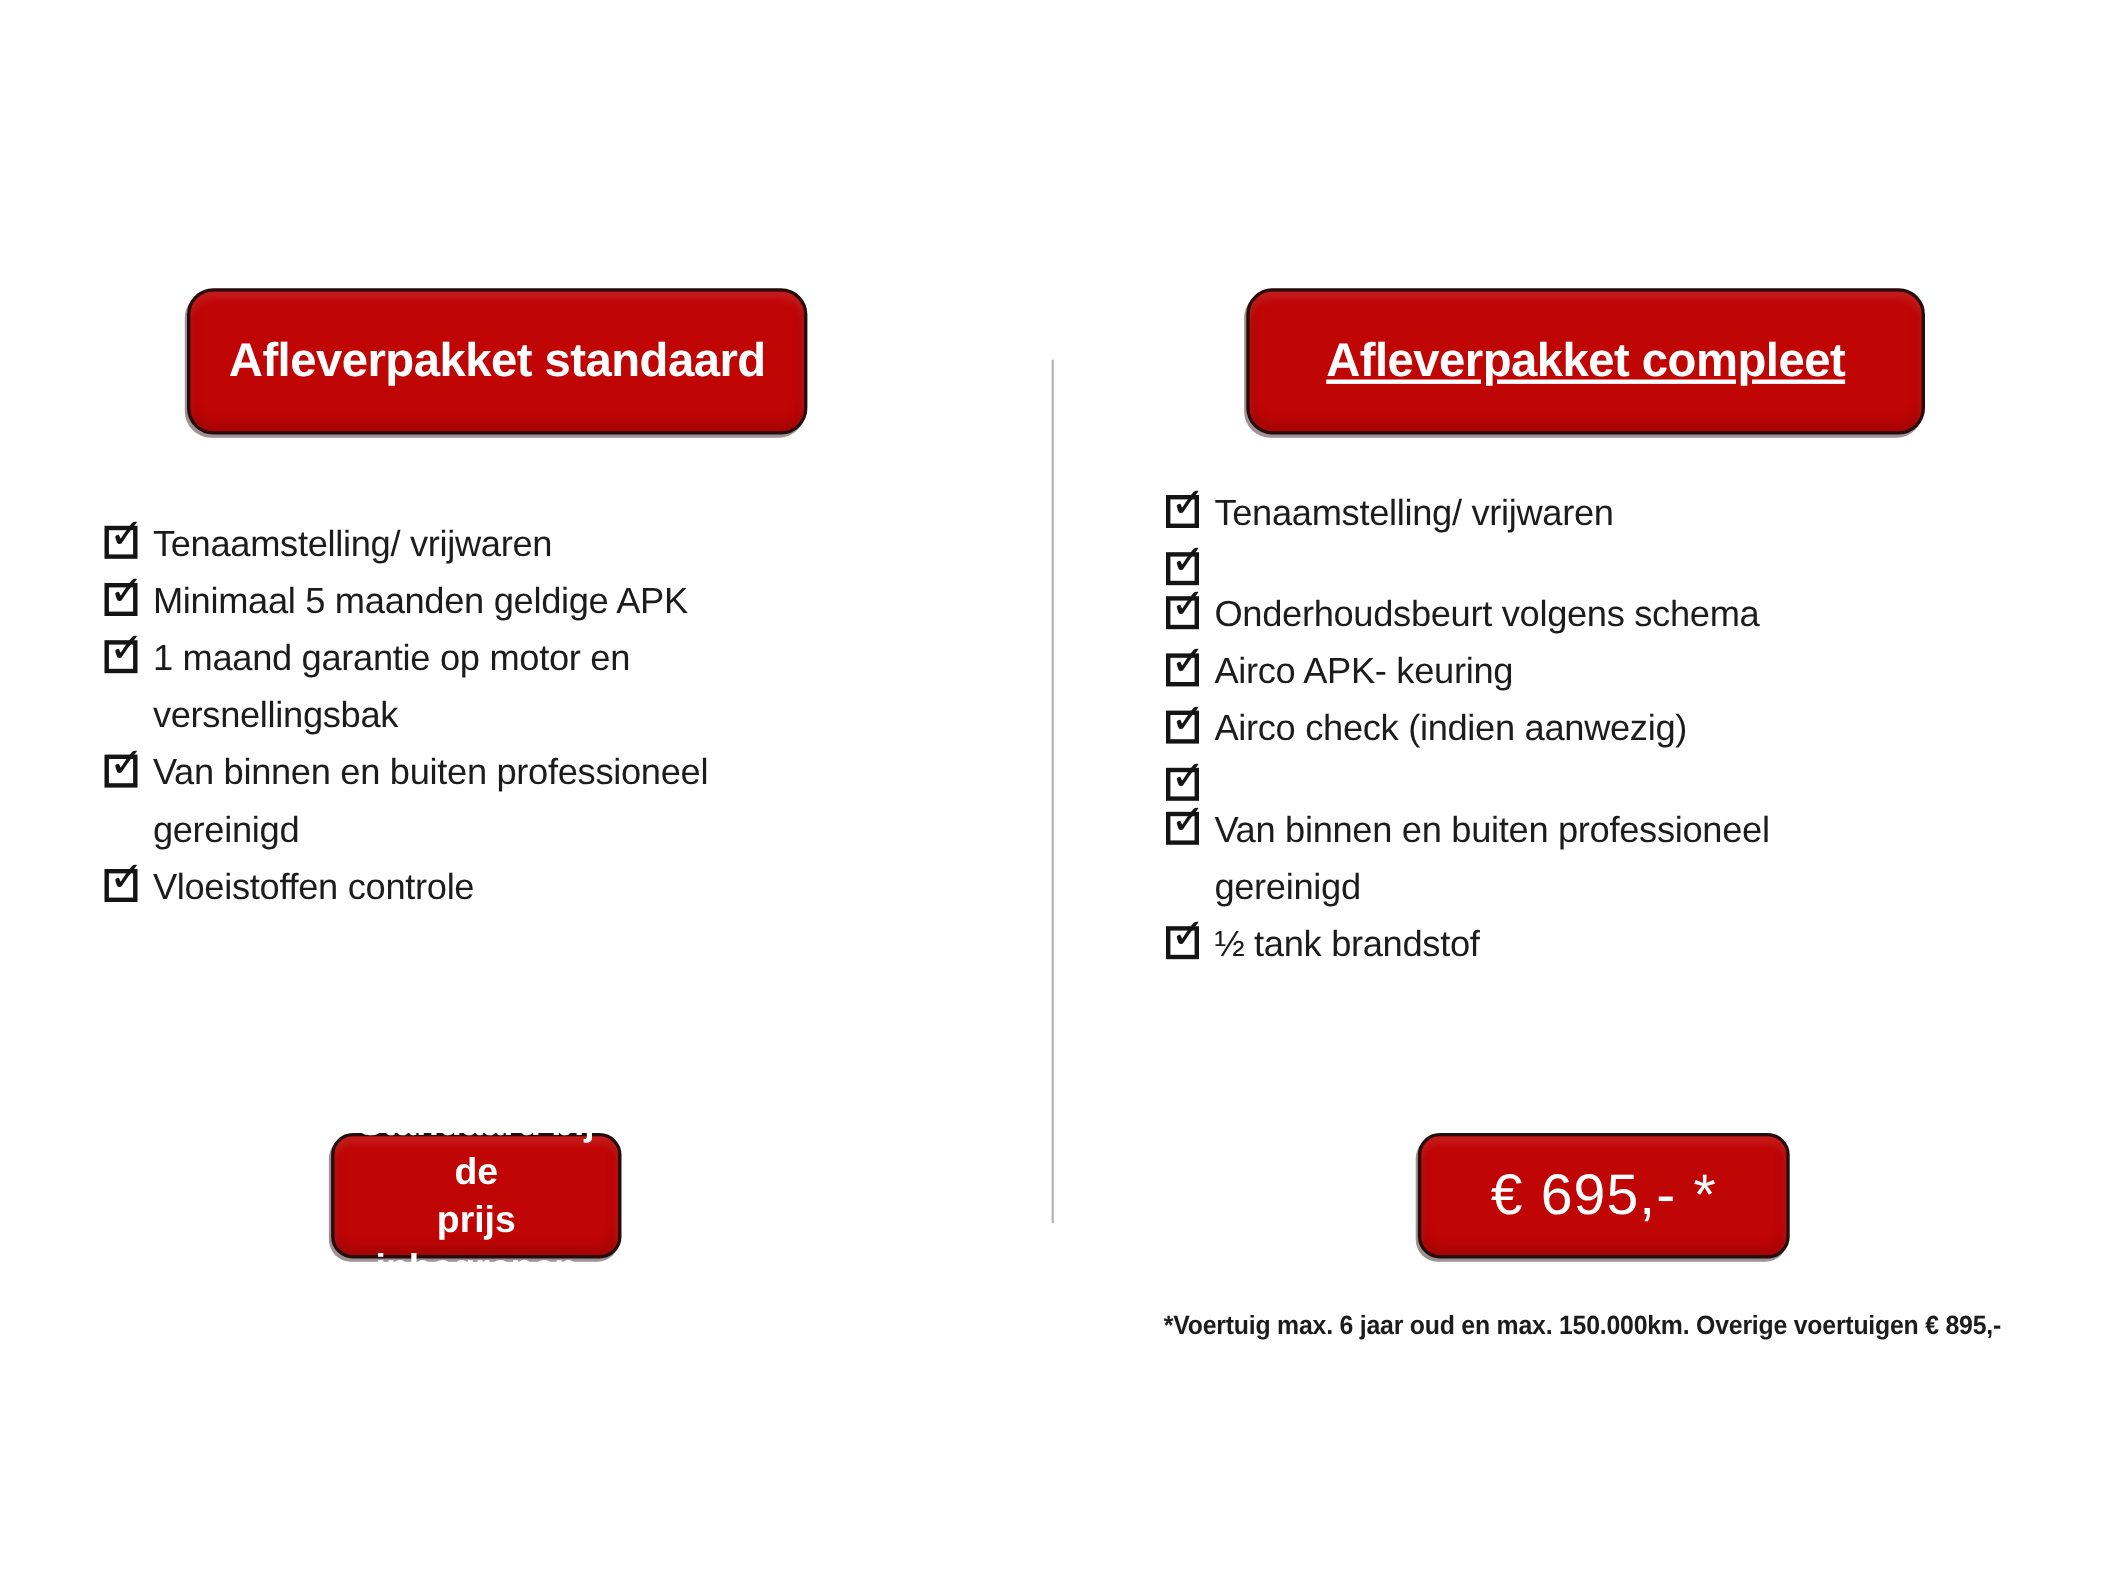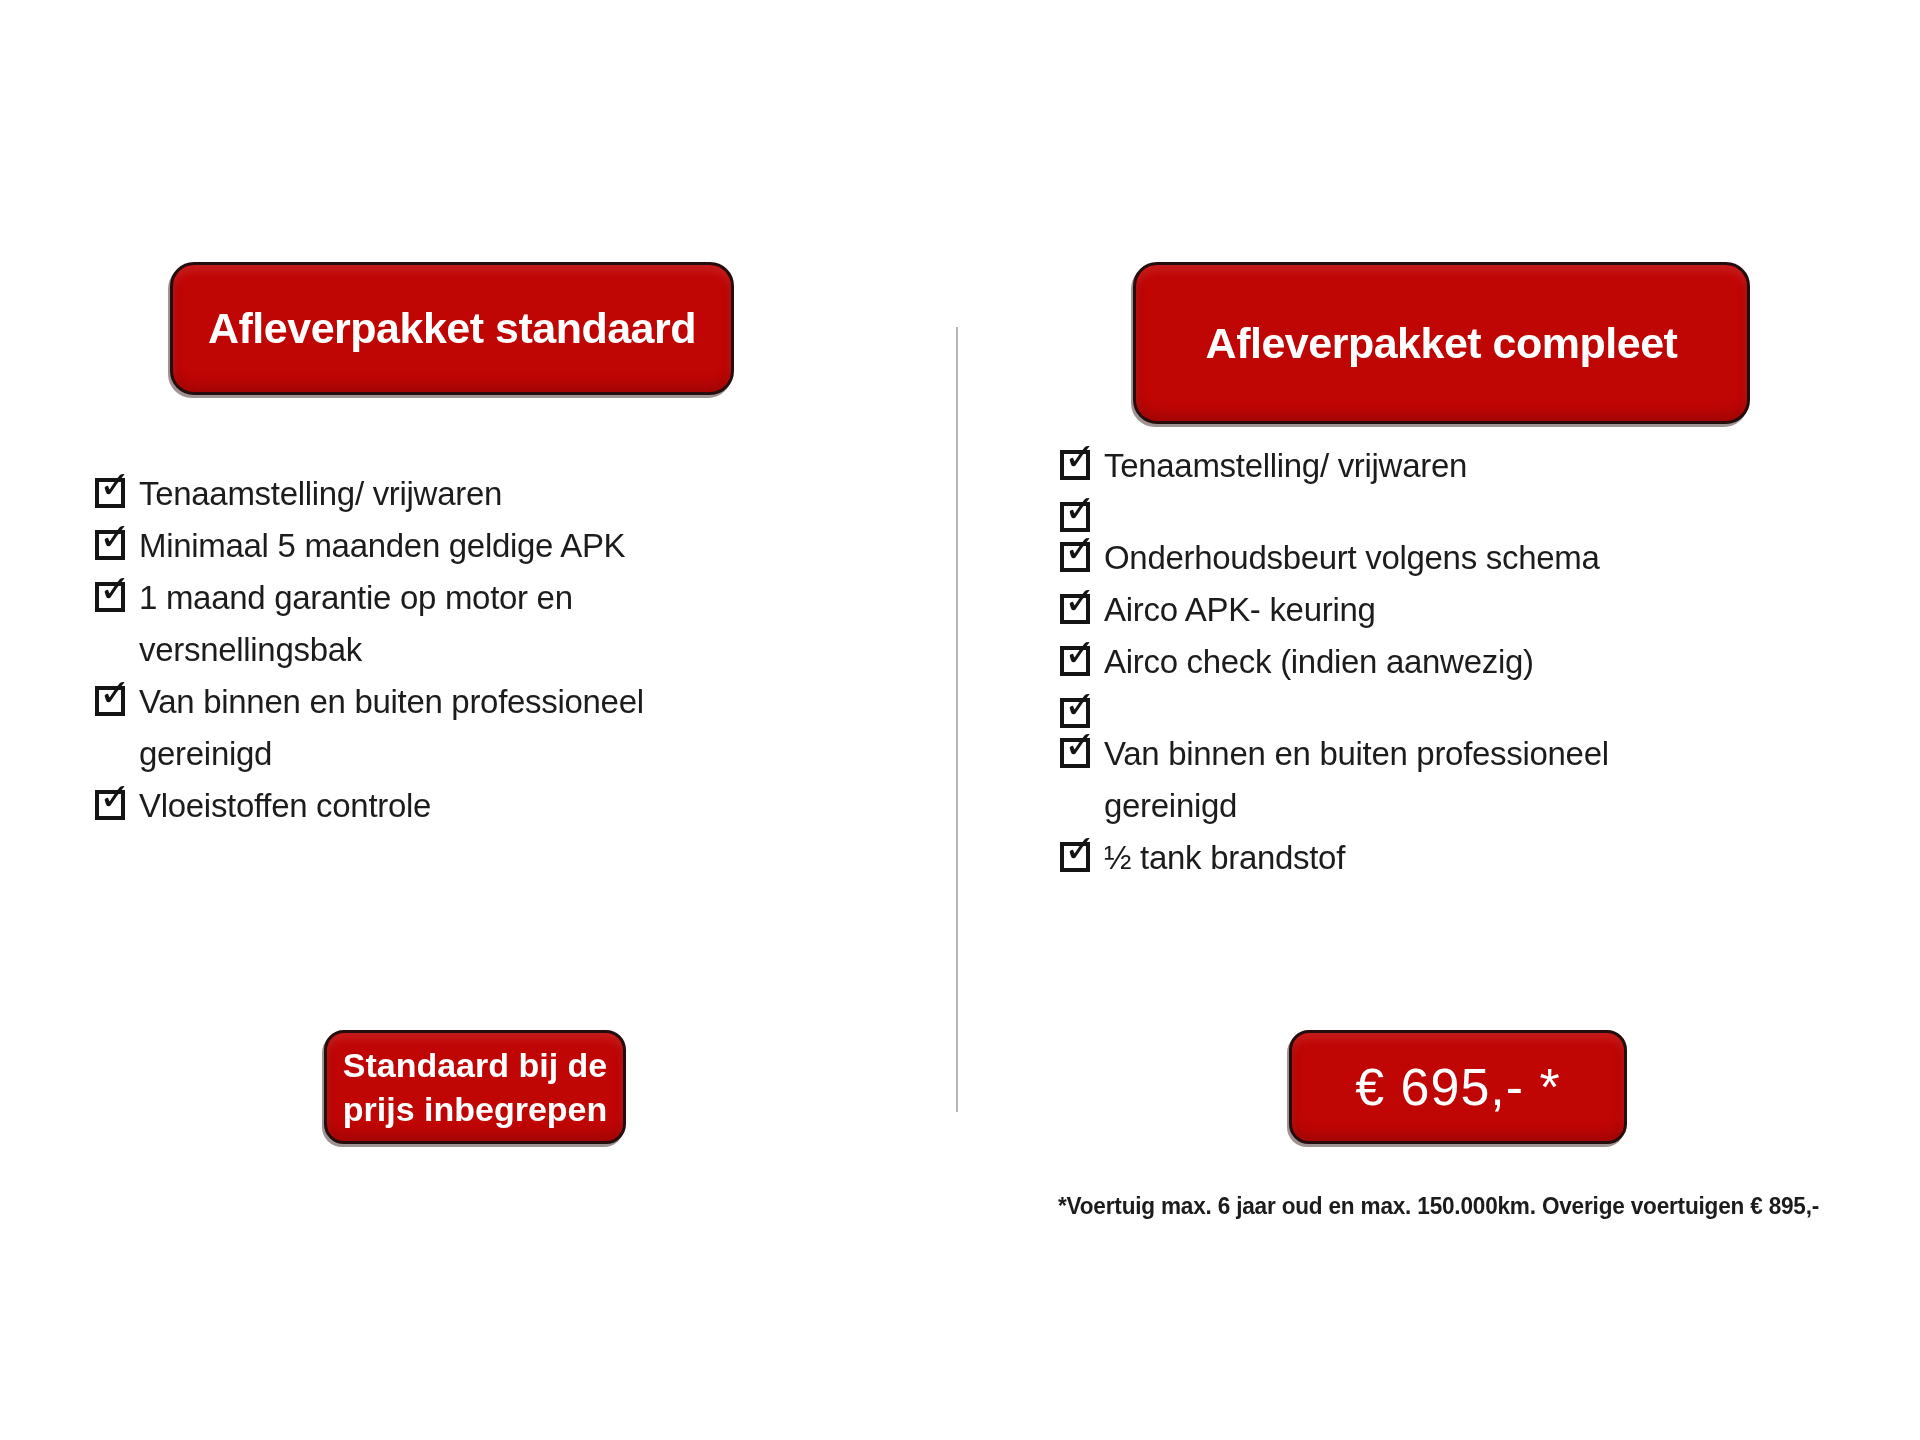--- a/index.html
+++ b/index.html
@@ -26,21 +26,21 @@
     border-radius:24px;
     color:#fff;
     display:flex;align-items:center;justify-content:center;
     text-align:center;
     box-shadow:-2px 3px 0 rgba(42,13,13,.45),
                inset 0 -8px 12px rgba(0,0,0,.15),
                inset 0 6px 8px rgba(255,255,255,.10);
   }
   .hdr{font-size:43px;font-weight:700;letter-spacing:-.5px;}
   .hdr-left{left:170px;top:262px;width:564px;height:133px;}
-  .hdr-right{left:1133px;top:262px;width:617px;height:162px;}
+  .hdr-right{left:1133px;top:262px;width:617px;height:133px;text-decoration:underline;}
   .divider{
     position:absolute;left:956px;top:327px;width:2px;height:785px;
     background:var(--divider);
   }
   
   .list{position:absolute;}
   .list-left{left:95px;top:468px;width:690px;}
   .list-right{left:1060px;top:440px;width:790px;}
   .item{
     display:flex;align-items:flex-start;
@@ -57,21 +57,21 @@
     font-family:"DejaVu Sans",sans-serif;
     font-size:38px;line-height:38px;font-weight:700;color:#141414;
   }
   .txt{white-space:pre-line;letter-spacing:-.3px;}
   .note{
     font-size:24px;line-height:42px;letter-spacing:-.4px;
     padding-left:4px;white-space:nowrap;
   }
   
   .badge-left{
-    left:324px;top:1030px;width:302px;height:114px;
+    left:301px;top:1030px;width:264px;height:114px;
     font-size:34px;font-weight:600;line-height:1.3;white-space:pre-line;
     border-radius:20px;
   }
   .badge-price{
     left:1277px;top:1030px;width:338px;height:114px;
     font-size:52px;font-weight:400;letter-spacing:1px;
     border-radius:20px;
     margin-left:12px;
   }
   .footnote{

